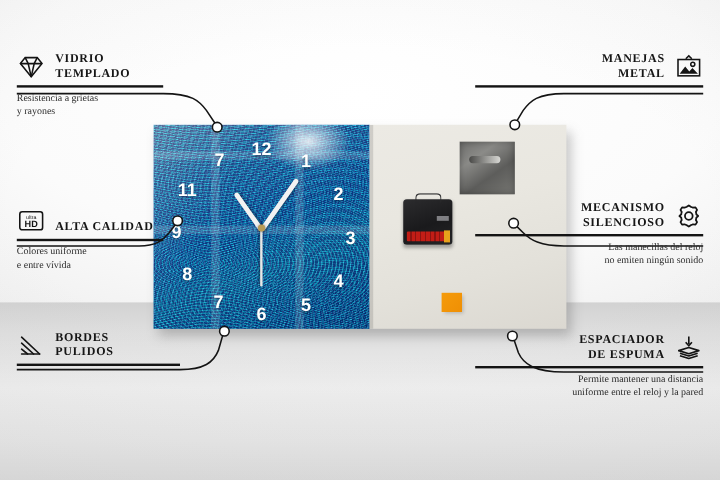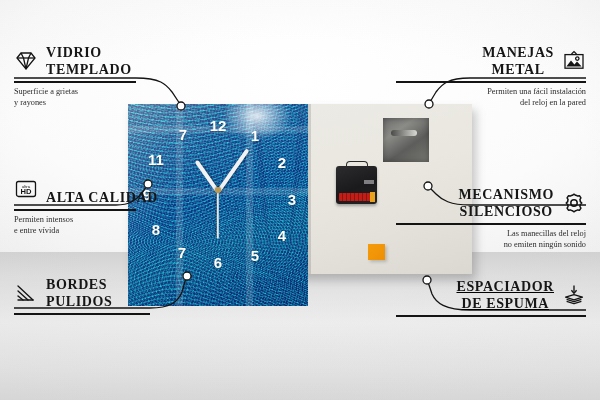--- a/index.html
+++ b/index.html
@@ -29,21 +29,21 @@
   #product{
     position:absolute;left:128px;top:104px;width:344px;height:170px;
   }
   .panel-shadow{
     position:absolute;left:4px;top:6px;width:344px;height:170px;
     background:rgba(60,60,60,.28);
     filter:blur(5px);
   }
   
   #clock{
-    position:absolute;left:0;top:0;width:180px;height:202px;
+    position:absolute;left:0;top:0;width:180px;height:170px;
     overflow:hidden;
     background:
       linear-gradient(118deg, rgba(255,255,255,.30) 0%, rgba(255,255,255,0) 34%),
       repeating-linear-gradient(101deg, rgba(255,255,255,.16) 0px, rgba(255,255,255,.16) 1px, rgba(0,0,0,.10) 1px, rgba(0,0,0,.10) 3px),
       repeating-linear-gradient(76deg, rgba(0,200,210,.20) 0px, rgba(0,200,210,.20) 2px, rgba(0,0,0,0) 2px, rgba(0,0,0,0) 5px),
       linear-gradient(160deg,#8fc0e8 0%, #3f86cf 22%, #1668c0 48%, #1c7fbe 66%, #0f5aa8 86%, #0c4f9b 100%);
   }
   .moire{
     position:absolute;inset:0;
     background:
@@ -108,40 +108,40 @@
     position:absolute;left:60px;top:140px;width:17px;height:16px;
     background:linear-gradient(135deg,#f59b0b,#ef8f04);
     box-shadow:2px 2px 3px rgba(0,0,0,.18);
   }
 
   
   .feat{position:absolute;width:190px;}
   .feat .row{display:flex;align-items:center;gap:8px;}
   .feat.right .row{flex-direction:row-reverse;}
   .feat .ttl{
-    font-family:"Liberation Serif", serif;font-weight:700;font-size:14px;
+    font-family:"Liberation Serif", serif;font-weight:700;font-size:10px;
     letter-spacing:.6px;color:#161616;line-height:1.22;text-transform:uppercase;
   }
   .feat.left .ttl{text-align:left;}
-  .feat.right .ttl{text-align:center;}
+  .feat.right .ttl{text-align:right;}
   .feat .rule{height:1.6px;background:#141414;margin-top:3px;}
   .feat .sub{
     font-family:"Liberation Serif", serif;font-size:8.3px;color:#2b2b2b;
     line-height:1.35;margin-top:3px;
   }
   .feat.right .sub{text-align:right;}
   .ico{width:24px;height:24px;flex:0 0 24px;display:block;}
   .ico svg{display:block;width:24px;height:24px;}
 
   .f-tl{left:14px;top:44px;}
   .f-ml{left:14px;top:172px;}
   .f-bl{left:14px;top:276px;}
   .f-tr{left:396px;top:44px;}
-  .f-mr{left:396px;top:186px;}
-  .f-br{left:396px;top:278px;text-decoration:underline;}
+  .f-mr{left:396px;top:168px;}
+  .f-br{left:396px;top:278px;}
 
   #leaders{position:absolute;inset:0;pointer-events:none;}
   #leaders path{fill:none;stroke:#141414;stroke-width:1.3;}
   #leaders circle{fill:#ffffff;stroke:#141414;stroke-width:1.3;}
 </style>
 </head>
 <body>
 
 <div id="stage">
   <div class="floor"></div>
@@ -225,42 +225,42 @@
         </g>
           </svg>
       </span>
       <span class="ttl">
         <span>VIDRIO</span><br>
         <span>TEMPLADO</span>
       </span>
     </div>
     <div class="rule" style="width:122px"></div>
     <div class="sub">
-      <span>Superficie a grietas</span><br>
+      <span>Resistencia a grietas</span><br>
       <span>y rayones</span>
     </div>
   </div>
 
   <div class="feat left f-ml">
     <div class="row">
       <span class="ico">
         <svg viewBox="0 0 24 24">
           <rect x="2.5" y="4.5" width="19" height="15" rx="2" fill="none" stroke="#141414" stroke-width="1.3"></rect>
           <text x="12" y="10.6" font-family="Liberation Sans, sans-serif" font-size="4.4" text-anchor="middle" fill="#141414">ultra</text>
           <text x="12" y="17.2" font-family="Liberation Sans, sans-serif" font-size="7.6" font-weight="bold" text-anchor="middle" fill="#141414">HD</text>
         </svg>
       </span>
       <span class="ttl">
         <br>
         <span>ALTA CALIDAD</span>
       </span>
     </div>
     <div class="rule" style="width:122px"></div>
     <div class="sub">
-      <span>Permiten intensos</span><br>
+      <span>Colores uniforme</span><br>
       <span>e entre vívida</span>
     </div>
   </div>
 
   <div class="feat left f-bl">
     <div class="row">
       <span class="ico">
         <svg viewBox="0 0 24 24">
             <g stroke="#141414" stroke-width="1.35" stroke-linecap="round">
           <line x1="4" y1="5" x2="19" y2="19"></line>
@@ -289,24 +289,20 @@
           <circle cx="15.3" cy="9.6" r="1.7"></circle>
         </g>
           </svg>
       </span>
       <span class="ttl">
         <span>MANEJAS</span><br>
         <span>METAL</span>
       </span>
     </div>
     <div class="rule" style="width:190px;margin-left:0"></div>
-    <div class="sub">
-      <span>Permiten una fácil instalación</span><br>
-      <span>del reloj en la pared</span>
-    </div>
   </div>
 
   <div class="feat right f-mr">
     <div class="row">
       <span class="ico">
         <svg viewBox="0 0 24 24">
             <g fill="none" stroke="#141414" stroke-width="1.5" stroke-linejoin="round">
           <path d="M12 3.2 L13.7 4.3 A7.6 7.6 0 0 1 15.6 5.1 L17.6 4.8 L18.9 6.9 L17.9 8.6
                    A7.6 7.6 0 0 1 18.3 10.6 L19.8 12 L18.3 13.4 A7.6 7.6 0 0 1 17.9 15.4
                    L18.9 17.1 L17.6 19.2 L15.6 18.9 A7.6 7.6 0 0 1 13.7 19.7 L12 20.8
@@ -340,14 +336,18 @@
           <path d="M4.6 18.4 L12 20.7 L19.4 18.4"></path>
         </g>
           </svg>
       </span>
       <span class="ttl">
         <span>ESPACIADOR</span><br>
         <span>DE ESPUMA</span>
       </span>
     </div>
     <div class="rule" style="width:190px"></div>
+    <div class="sub">
+      <span>Permite mantener una distancia</span><br>
+      <span>uniforme entre el reloj y la pared</span>
+    </div>
   </div>
 </div>
 
 </body></html>

